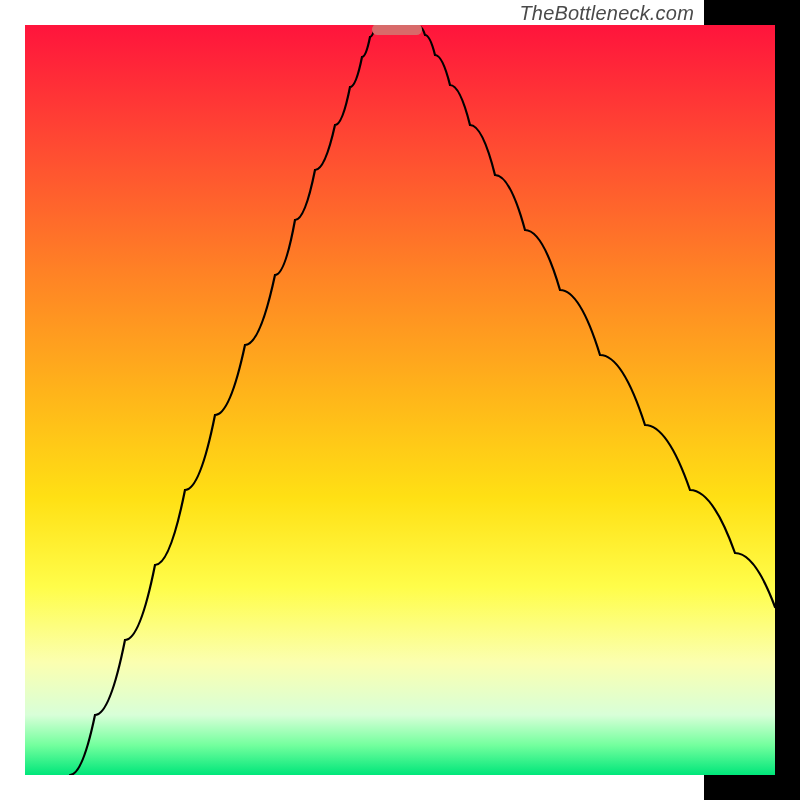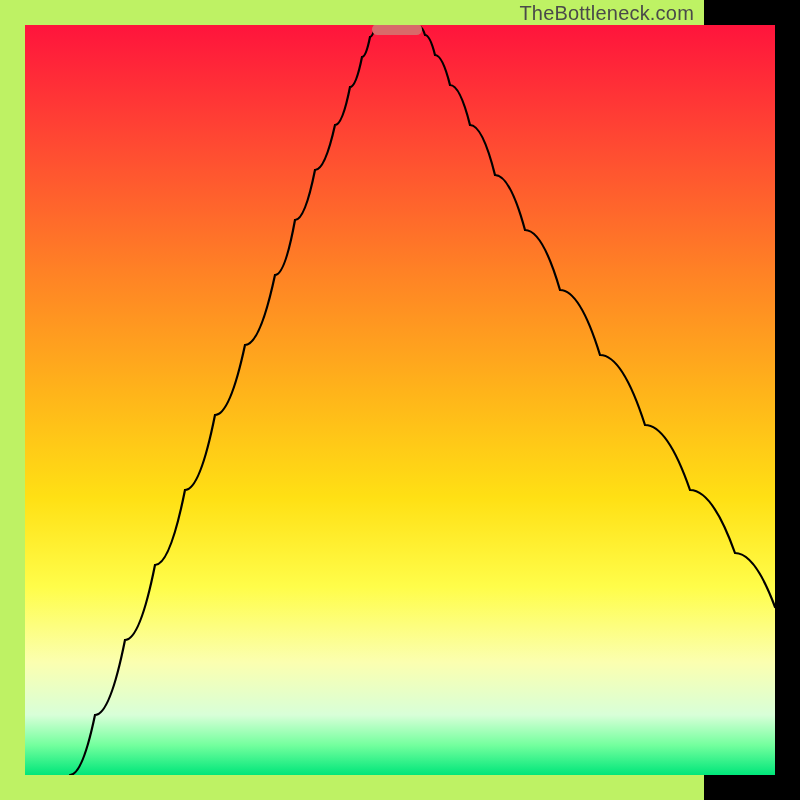--- a/index.html
+++ b/index.html
@@ -9,21 +9,22 @@
     height: 800px;
     background: #000;
     overflow: hidden;
   }
   .frame {
     position: absolute;
     left: 0;
     top: 0;
     width: 704px;
     height: 800px;
-    background: #bef264;
+    background: #ffffff;
+    font-style: italic;
   }
   .plot {
     position: absolute;
     left: 25px;
     top: 25px;
     width: 750px;
     height: 750px;
     overflow: hidden;
   }
   .bg-gradient {

